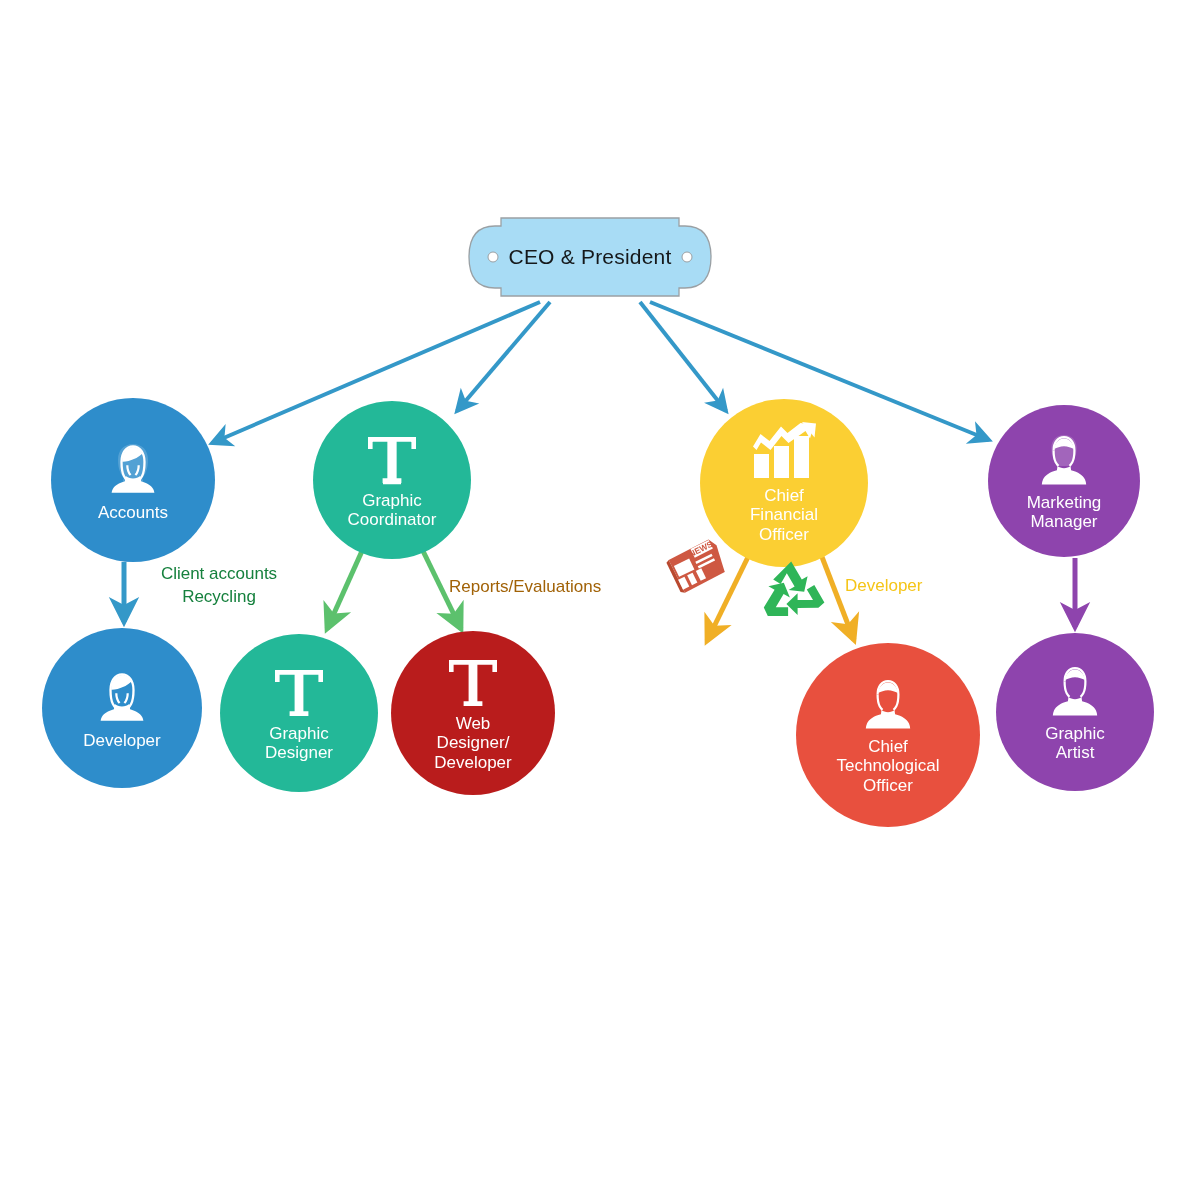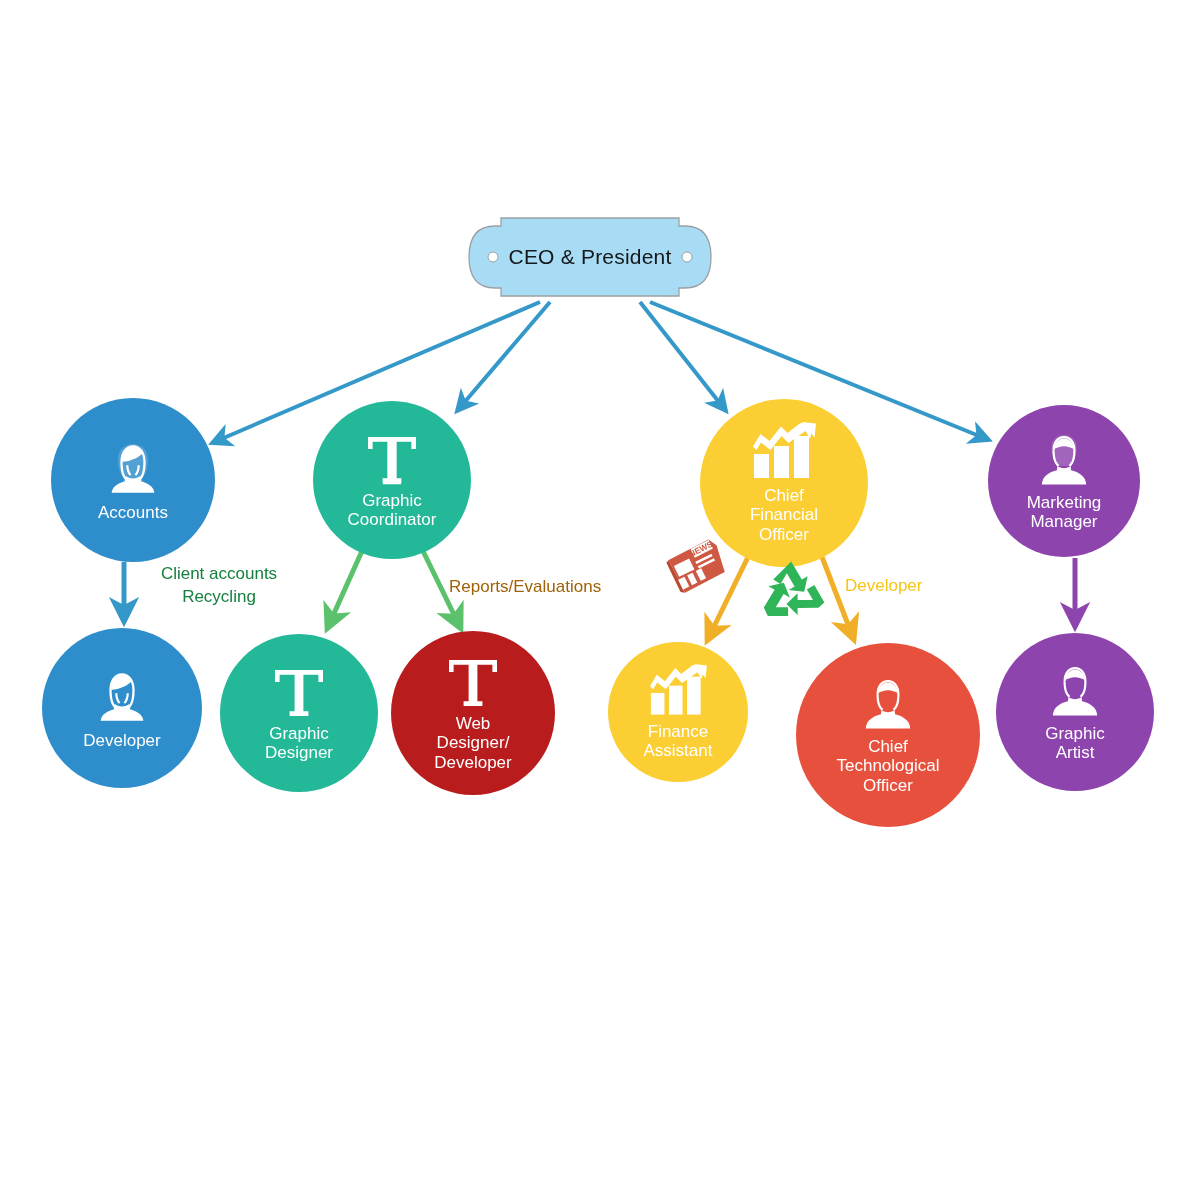--- a/index.html
+++ b/index.html
@@ -212,33 +212,20 @@
     <span class="node-icon">
       <svg width="56" height="58" viewBox="0 0 56 58">
         <path fill="#ffffff" d="M4 6 h48 v12 h-4.6 V10.8 h-15 v36.4 h5 V52 h-18.8 v-4.8 h5 V10.8 h-15 V18 H4 Z"></path>
       </svg>
     </span>
     <span class="node-label">Web
 Designer/
 Developer</span>
   </div>
 
-  <div class="node" style="left:608px; top:642px; width:140px; height:140px; background:#FBCF33;">
-    <span class="node-icon">
-      <svg width="62" height="56" viewBox="0 0 68 62">
-        <rect x="4" y="32" width="15" height="24" fill="#ffffff"></rect>
-        <rect x="24" y="24" width="15" height="32" fill="#ffffff"></rect>
-        <rect x="44" y="14" width="15" height="42" fill="#ffffff"></rect>
-        <path fill="#ffffff" d="M3 24.5 L10.5 12 L19.5 19 L31 4.5 L37.5 11 L50.5 1 L64 3 L60 16.5 L55.5 9 L38.5 21 L31.5 14 L20.5 28 L11 20.5 L6.5 28 Z"></path>
-        <path fill="#ffffff" d="M52 0 L66 1.6 L64.5 15.5 Z"></path>
-      </svg>
-    </span>
-    <span class="node-label">Finance
-Assistant</span>
-  </div>
 
   <div class="node" style="left:796px; top:643px; width:184px; height:184px; background:#E8503E;">
     <span class="node-icon">
       <svg width="58" height="60" viewBox="0 0 58 60">
         <path fill="none" stroke="#ffffff" stroke-width="2.2" stroke-linejoin="round" d="M18.6 19.5c0-8 4.3-13.4 10.4-13.4s10.4 5.4 10.4 13.4c0 5.5-.8 9.3-2.1 11.8-.9 1.7-1.9 2.8-2.8 3.6"></path>
         <path fill="none" stroke="#ffffff" stroke-width="2.2" stroke-linejoin="round" d="M23.5 34.9c-.9-.8-1.9-1.9-2.8-3.6-1.3-2.5-2.1-6.3-2.1-11.8"></path>
         <path fill="#ffffff" d="M19.2 17.9c.6-6.1 4.6-10.4 9.8-10.4s9.2 4.3 9.8 10.4c-2.6-1.1-5.9-2.6-9.8-2.6s-7.2 1.5-9.8 2.6z"></path>
         <path fill="#ffffff" d="M29 37.2c-2.6 0-4.8-.8-6.5-2.1l-.6 4.1c-7 1.8-12 4.9-13.9 9.4-.7 1.6-1.1 3.3-1.2 4.9h44.4c-.1-1.6-.5-3.3-1.2-4.9-1.9-4.5-6.9-7.6-13.9-9.4l-.6-4.1c-1.7 1.3-3.9 2.1-6.5 2.1z"></path>
       </svg>
     </span>

